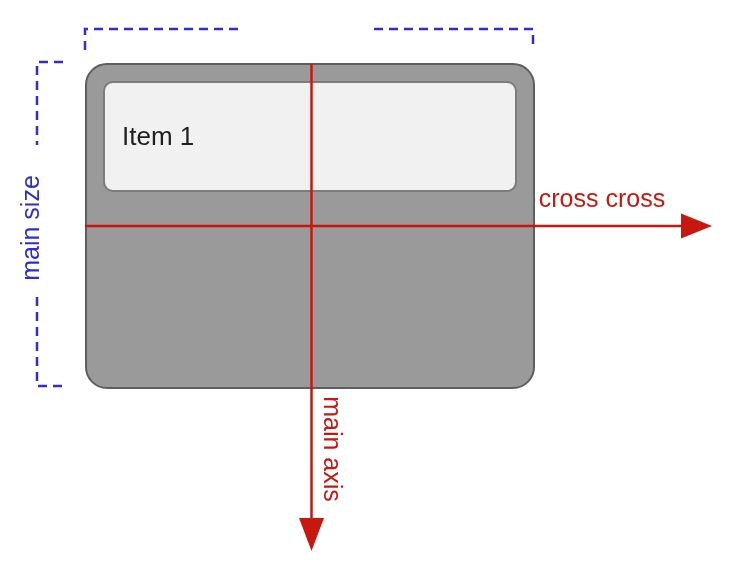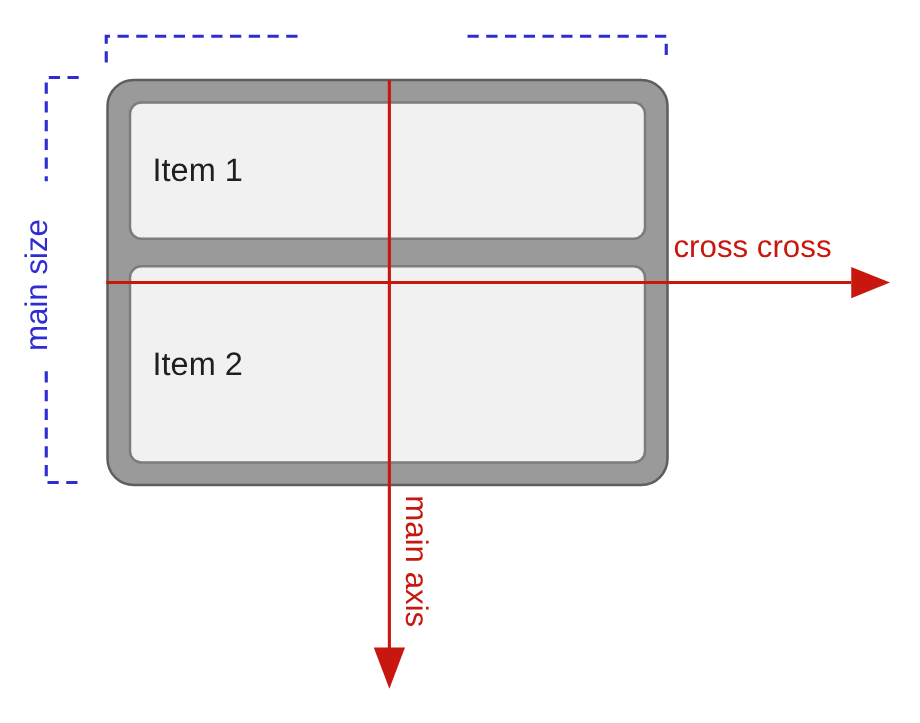--- a/index.html
+++ b/index.html
@@ -101,23 +101,20 @@
 </style>
 </head>
 <body>
 
 <div id="stage">
 
   <div class="flex-container">
     <div class="flex-item item-1">
       <span>Item 1</span>
     </div>
-    <div class="flex-item item-2">
-      <span>Item 2</span>
-    </div>
   </div>
 
   <svg id="overlay" viewBox="0 0 736 578">
 
     <path class="size-bracket" d="M85,50 L85,29 L240,29"></path>
     <path class="size-bracket" d="M374,29 L533,29 L533,50"></path>
 
     <path class="size-bracket" d="M63,62 L37,62 L37,145"></path>
     <path class="size-bracket" d="M37,297 L37,386 L63,386"></path>
 

